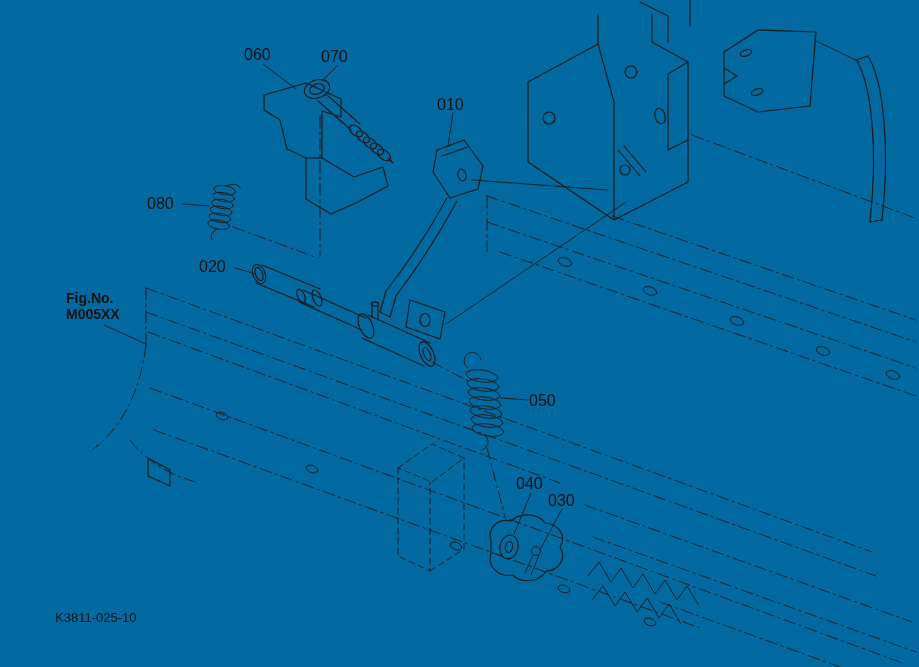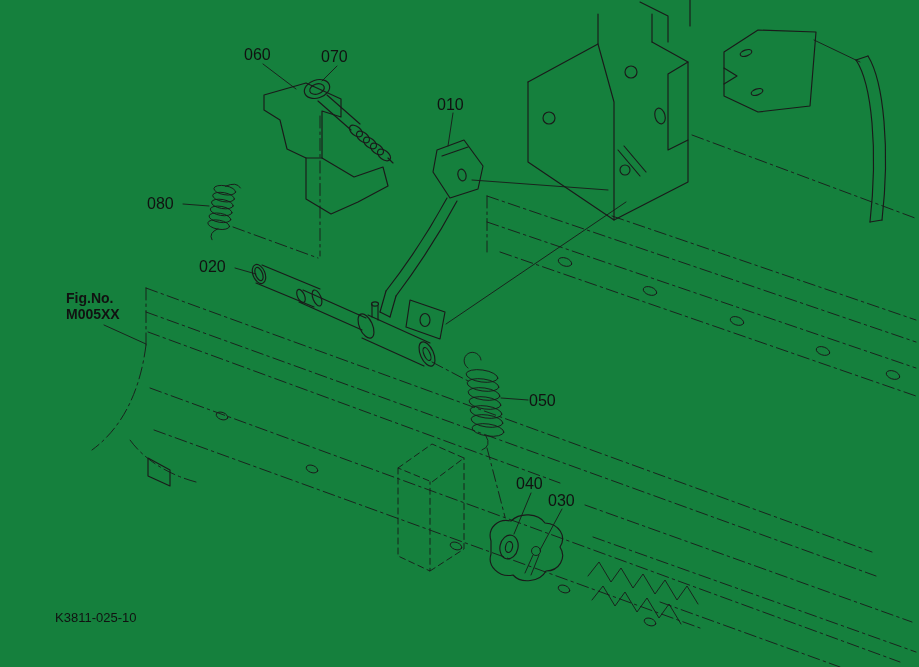--- a/index.html
+++ b/index.html
@@ -1,19 +1,19 @@
 <!DOCTYPE html>
 <html><head>
 <meta charset="utf-8">
 <style>
   html,body{margin:0;padding:0;background:#ffffff;}
   .stage{
     position:relative;
     width:919px;height:667px;
-    background:#15803d;
+    background:#0369a1;
     font-family:"Liberation Sans",sans-serif;
     overflow:hidden;
   }
   svg{display:block;}
   .ln{stroke:#1a1a1a;fill:none;stroke-width:1.15;stroke-linecap:round;stroke-linejoin:round;}
   .thin{stroke-width:0.9;}
   .chain{stroke-dasharray:12 4 2.5 4;stroke-width:0.9;}
   .dash{stroke-dasharray:6 4;stroke-width:0.9;}
   .callout{font-family:"Liberation Sans",sans-serif;font-size:16px;fill:#111;}
   .figtext{font-family:"Liberation Sans",sans-serif;font-size:14px;font-weight:bold;fill:#111;}

